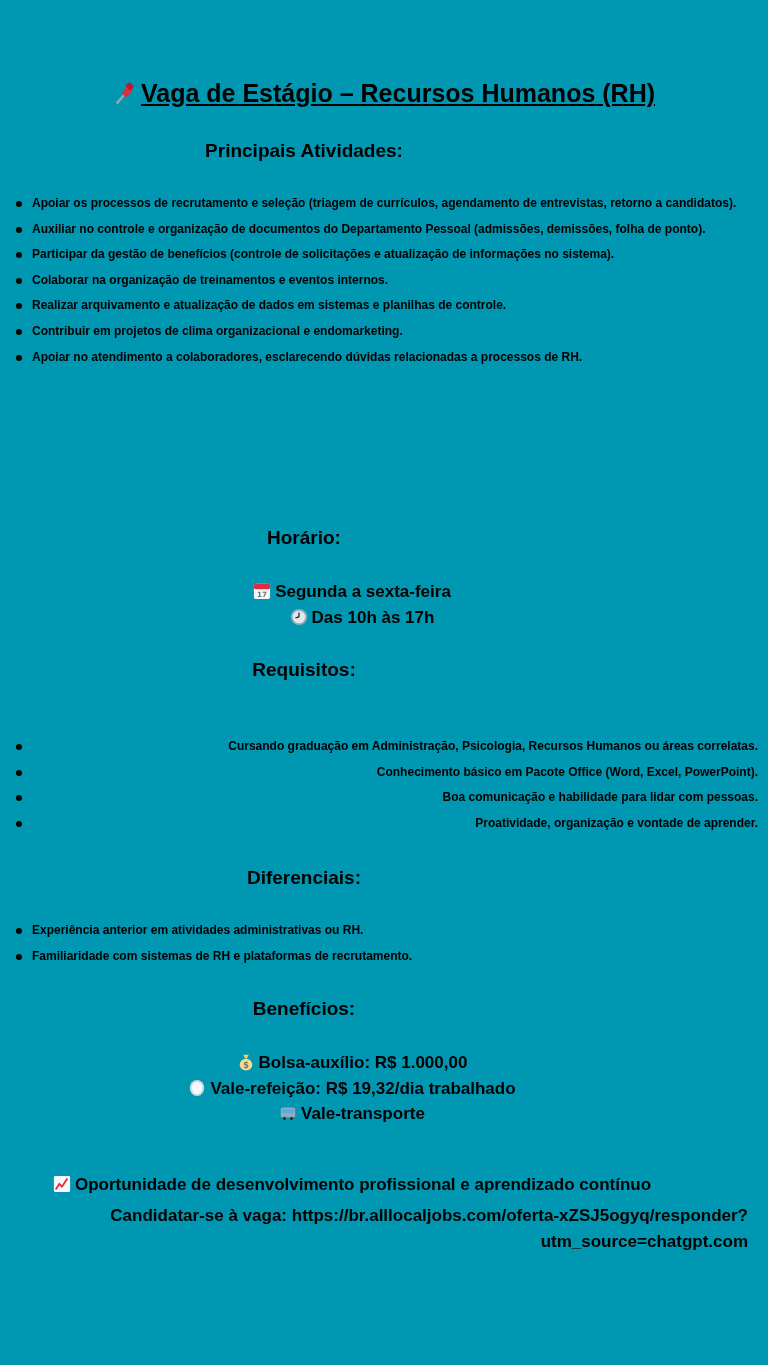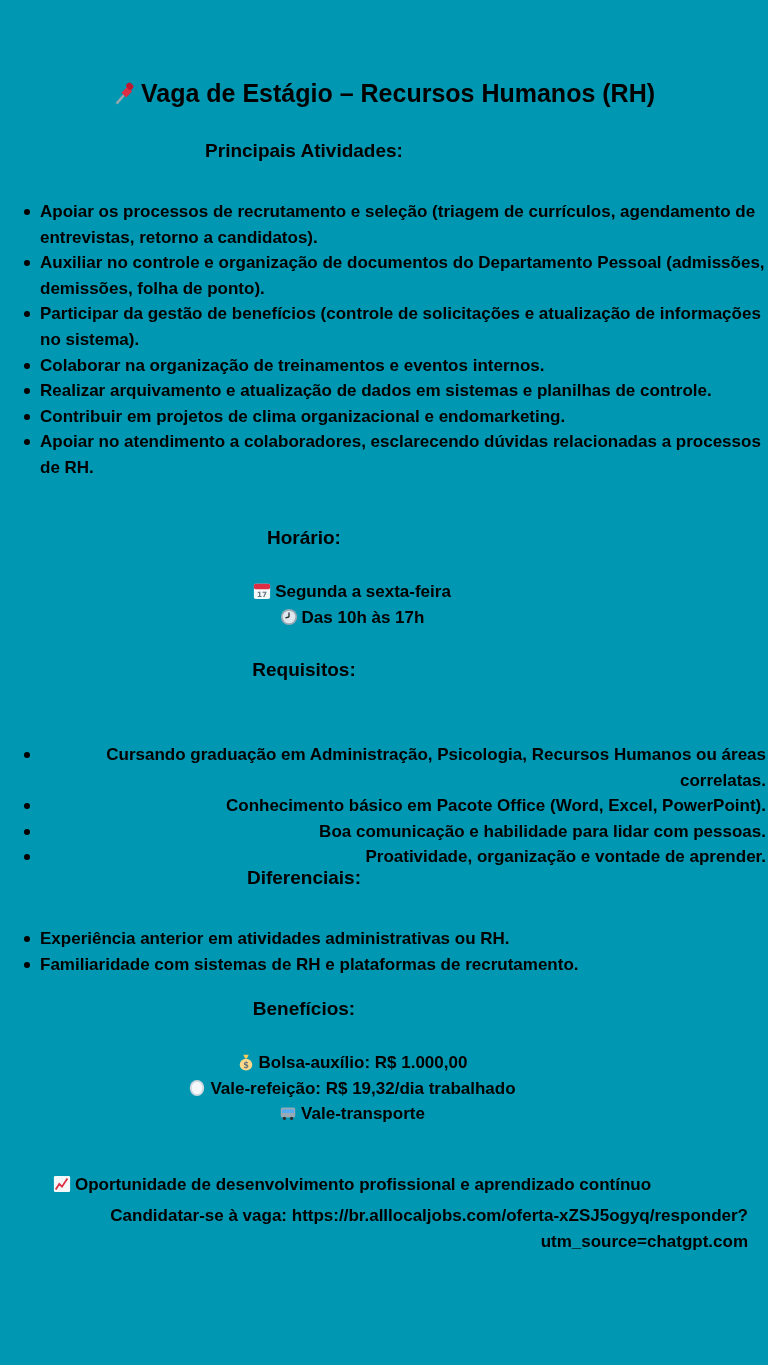--- a/index.html
+++ b/index.html
@@ -8,31 +8,31 @@
     background: #0097b2;
     color: #000000;
     font-family: "Liberation Sans", "DejaVu Sans", sans-serif;
     font-weight: bold;
     overflow: hidden;
     position: relative;
   }
   .page { position: absolute; left: 0; top: 0; width: 768px; height: 1365px; }
   .title {
     position: absolute; left: 0; width: 768px; top: 76px;
-    text-align: center; font-size: 25px; line-height: 34px;
+    text-align: center; font-size: 25px; line-height: 34px; text-decoration: underline;
   }
   .heading {
     position: absolute; left: 0; width: 608px;
     text-align: center; font-size: 19px; line-height: 26px;
   }
   ul.list {
     position: absolute; left: 10px; width: 748px;
-    margin: 8px; padding: 0 0 0 22px; box-sizing: border-box;
+    margin: 0; padding: 0 0 0 22px; box-sizing: border-box;
     list-style: none;
-    font-size: 17px; line-height: 25.6px;
+    font-size: 12px; line-height: 25.6px;
   }
   ul.list li { position: relative; margin: 0; }
   ul.list li::before {
     content: ""; position: absolute; left: -16px; top: 10px;
     width: 6px; height: 6px; border-radius: 50%; background: #000;
   }
   .centerline {
     position: absolute; left: 0; width: 704px;
     text-align: center; font-size: 17px; line-height: 25.6px;
   }
@@ -69,21 +69,21 @@
 
   <div class="heading" style="top:525px;">Horário:</div>
 
   <div class="centerline" style="top:579px;">
     <svg class="ico" viewBox="0 0 20 20">
       <rect x="1" y="2" width="18" height="17" rx="2" fill="#f5f8fa"></rect>
       <rect x="1" y="2" width="18" height="6" rx="2" fill="#dd2e44"></rect>
       <text x="10" y="17" font-size="8" text-anchor="middle" fill="#66757f" font-family="DejaVu Sans, sans-serif">17</text>
     </svg><span>Segunda a sexta-feira</span>
   </div>
-  <div class="centerline" style="top:605px;">
+  <div class="centerline" style="top:605px;margin-left:10px;">
     <svg class="ico" viewBox="0 0 20 20">
       <circle cx="10" cy="10" r="9" fill="#99aab5"></circle>
       <circle cx="10" cy="10" r="7" fill="#e1e8ed"></circle>
       <line x1="10" y1="10" x2="10" y2="5" stroke="#292f33" stroke-width="1.5"></line>
       <line x1="10" y1="10" x2="6" y2="11" stroke="#292f33" stroke-width="1.5"></line>
     </svg><span>Das 10h às 17h</span>
   </div>
 
   <div class="heading" style="top:657px;">Requisitos:</div>
 

